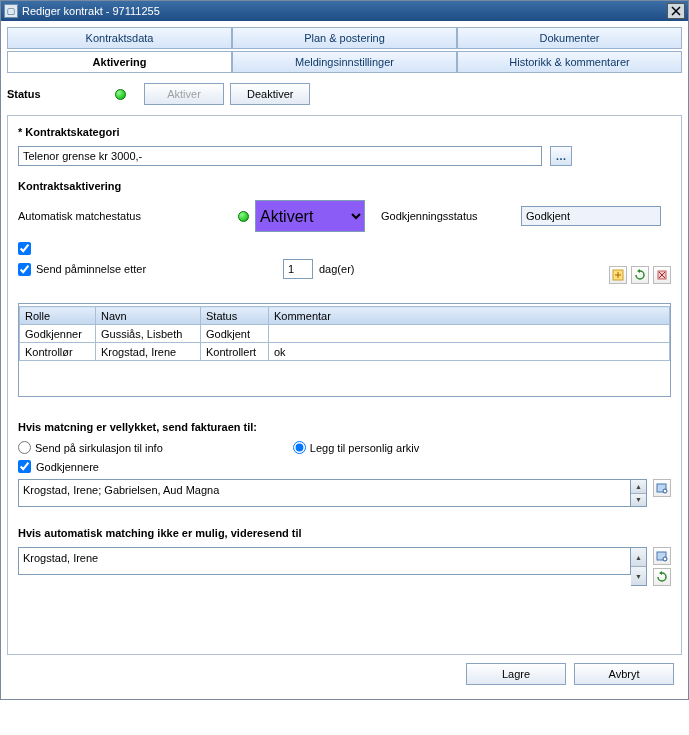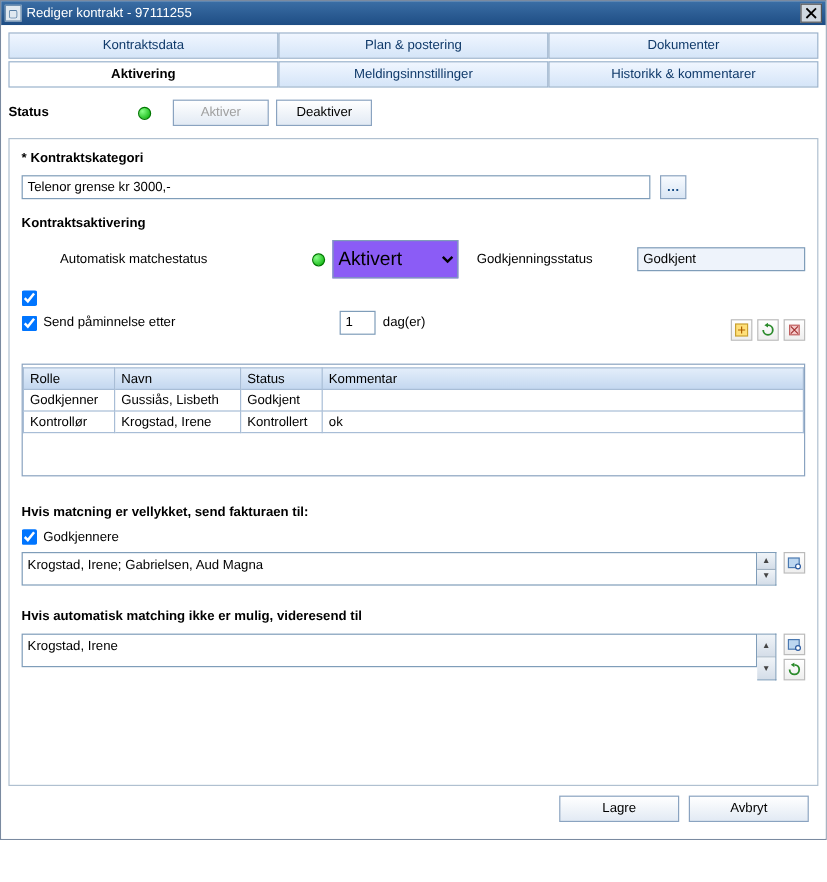--- a/index.html
+++ b/index.html
@@ -261,21 +261,21 @@
 
     <div class="panel">
       <div class="section-label">* Kontraktskategori</div>
       <div class="field-row" style="margin-bottom:14px;">
         <input class="text-input big-input" value="Telenor grense kr 3000,-" style="">
         <div class="browse-btn">…</div>
       </div>
 
       <div class="section-label">Kontraktsaktivering</div>
 
-      <div class="field-row" style="margin-bottom:10px;margin-left:32px;">
+      <div class="field-row" style="margin-bottom:10px;">
         <div class="gridlabel" style="display:flex;align-items:center;">
           <span>Automatisk matchestatus</span>
         </div>
         <div class="status-dot" style="margin-right:6px;"></div>
         <select class="select" style="width:110px;">
           <option>Aktivert</option>
         </select>
         <div style="width:16px;"></div>
         <span style="width:140px;">Godkjenningsstatus</span>
         <input class="text-input" style="width: 140px; background: rgb(238, 243, 251);" readonly="" value="Godkjent">
@@ -343,20 +343,30 @@
               <td>Kontrollert</td>
               <td>ok</td>
             </tr>
           </tbody>
         </table>
       </div>
 
       <div style="height:24px;"></div>
 
       <div class="section-label">Hvis matcning er vellykket, send fakturaen til:</div>
+      <div class="radio-row">
+        <label>
+            <input type="radio" name="r1" style="">
+            <span>Send på sirkulasjon til info</span>
+          </label>
+        <label>
+            <input type="radio" name="r1" checked="" style="">
+            <span>Legg til personlig arkiv</span>
+          </label>
+      </div>
       <div class="checkbox-row" style="margin-bottom:6px;">
         <input type="checkbox" checked="" style="">
         <span>Godkjennere</span>
       </div>
       <div style="display:flex;">
         <div class="multi-input" style="flex:1;">
           <div class="multi-text">Krogstad, Irene; Gabrielsen, Aud Magna</div>
           <div class="spinner">
               <div>▲</div>
               <div>▼</div>

